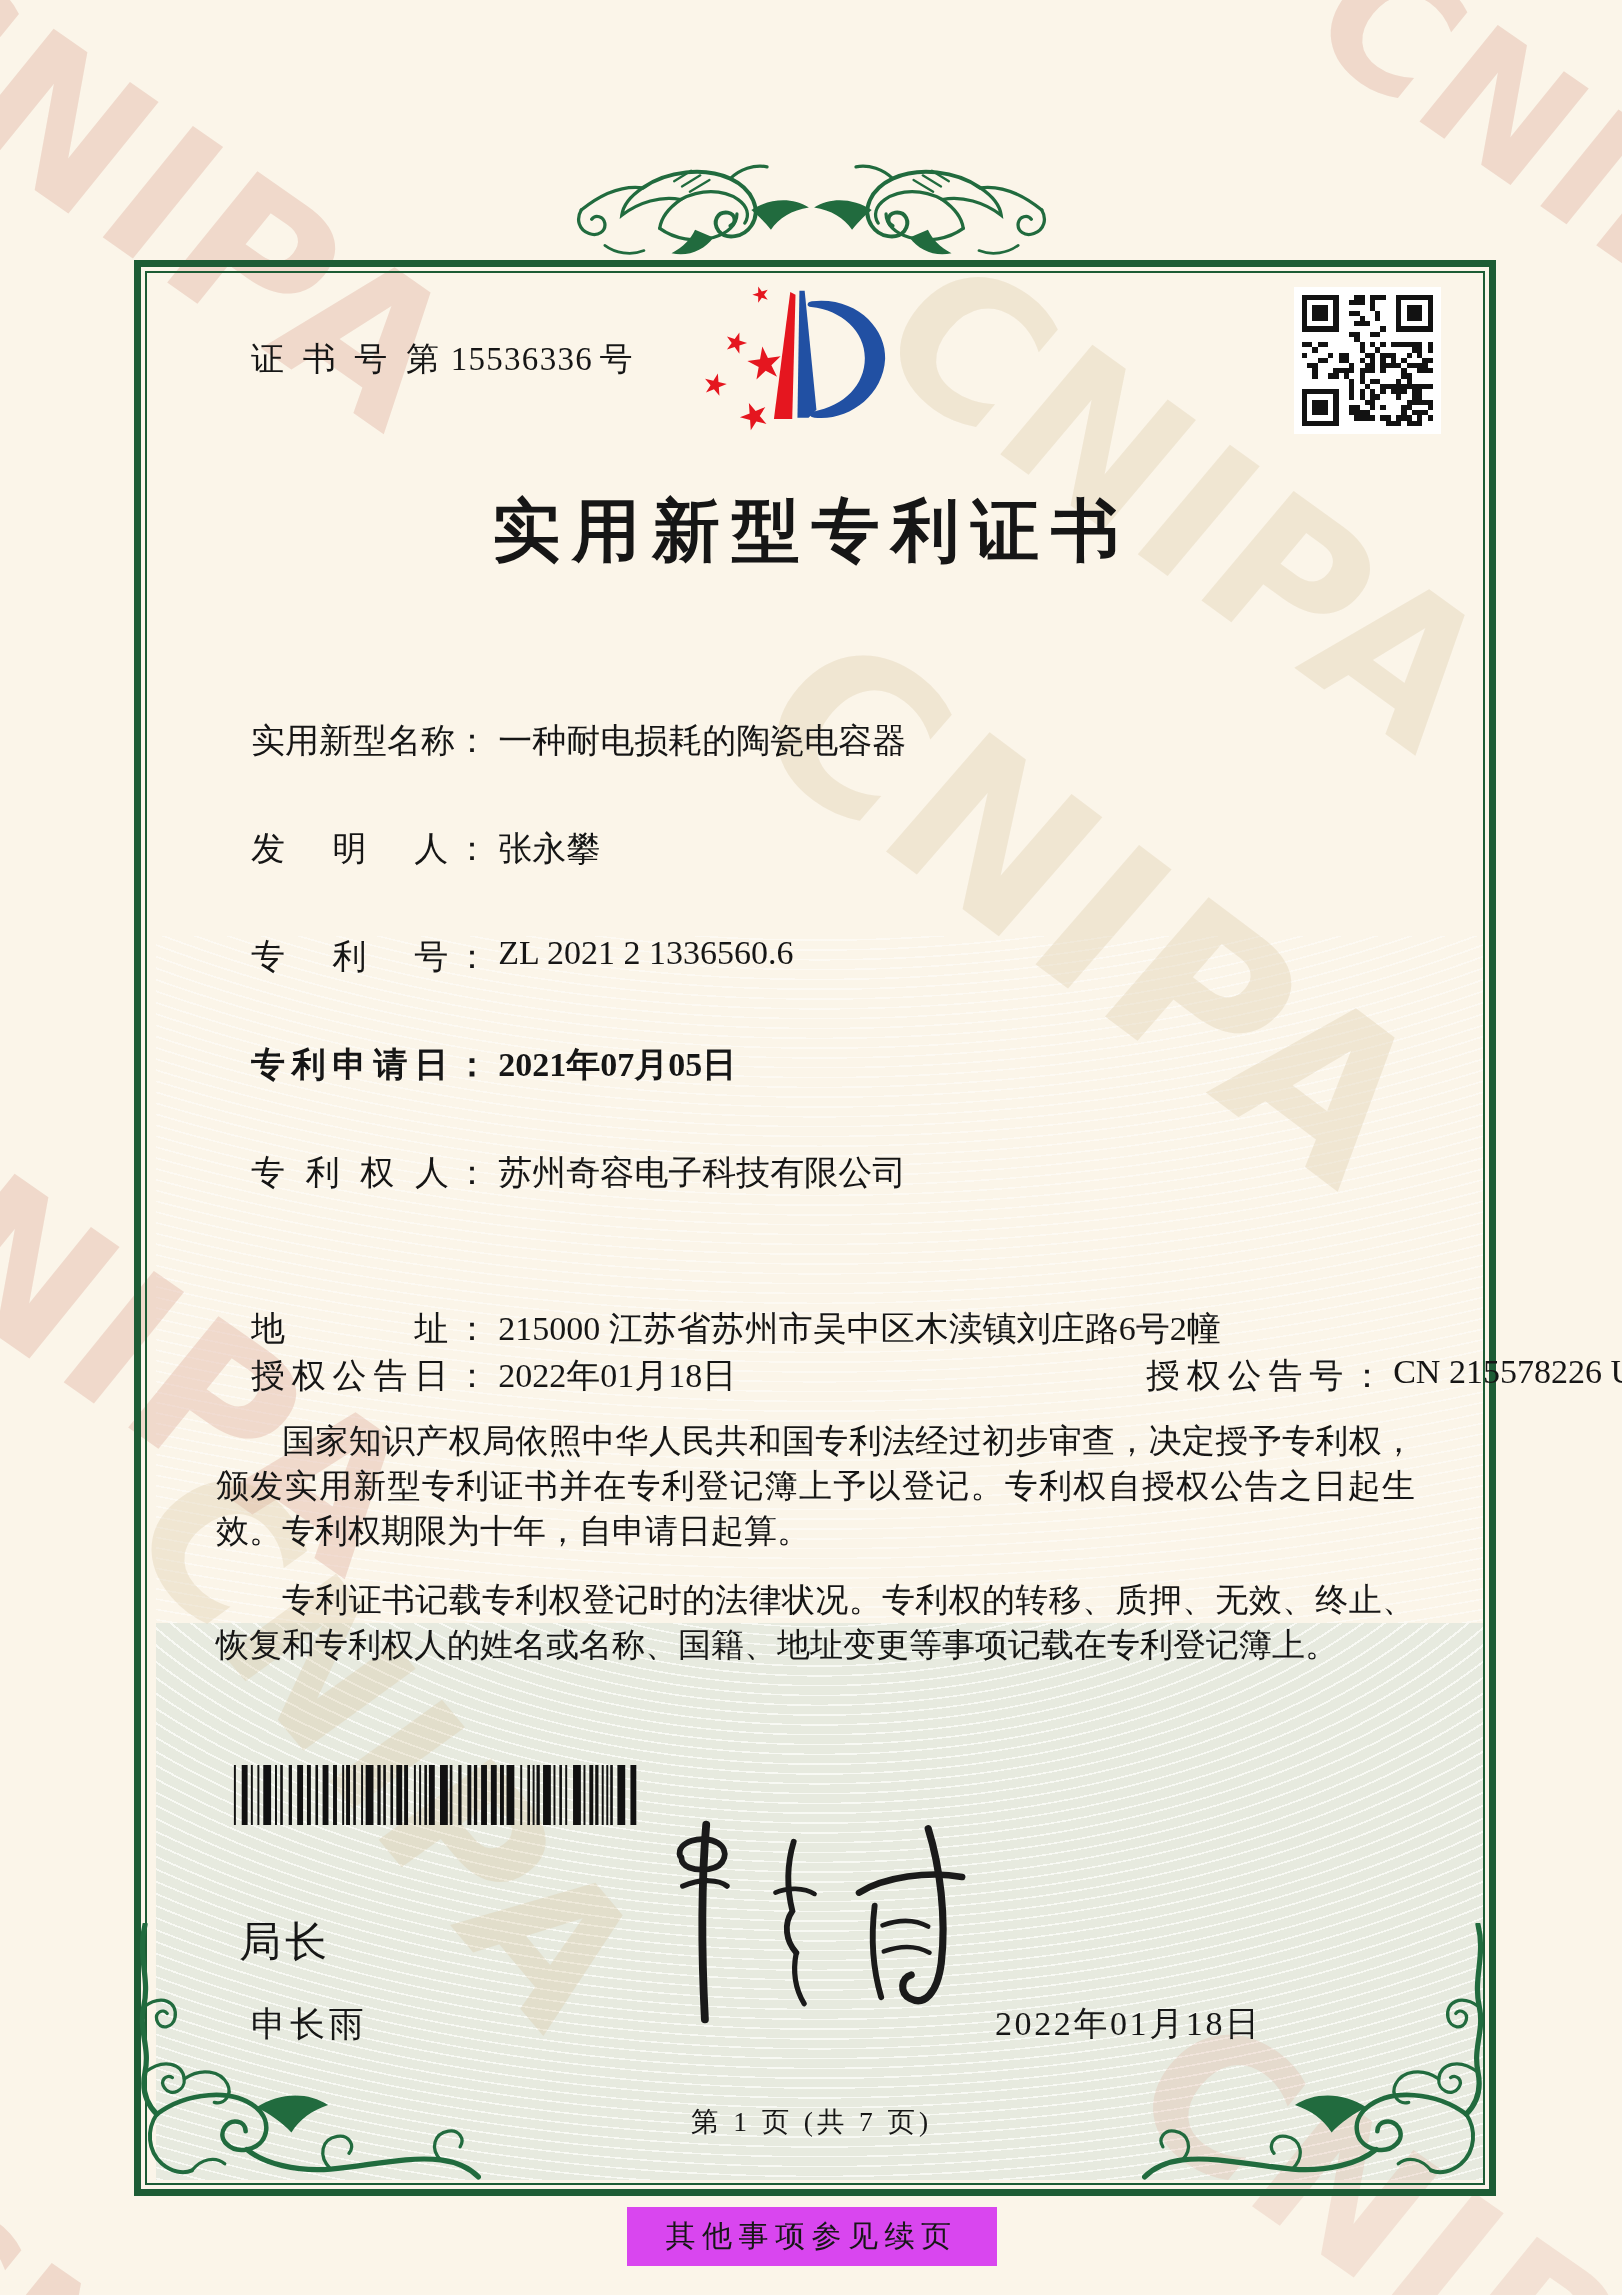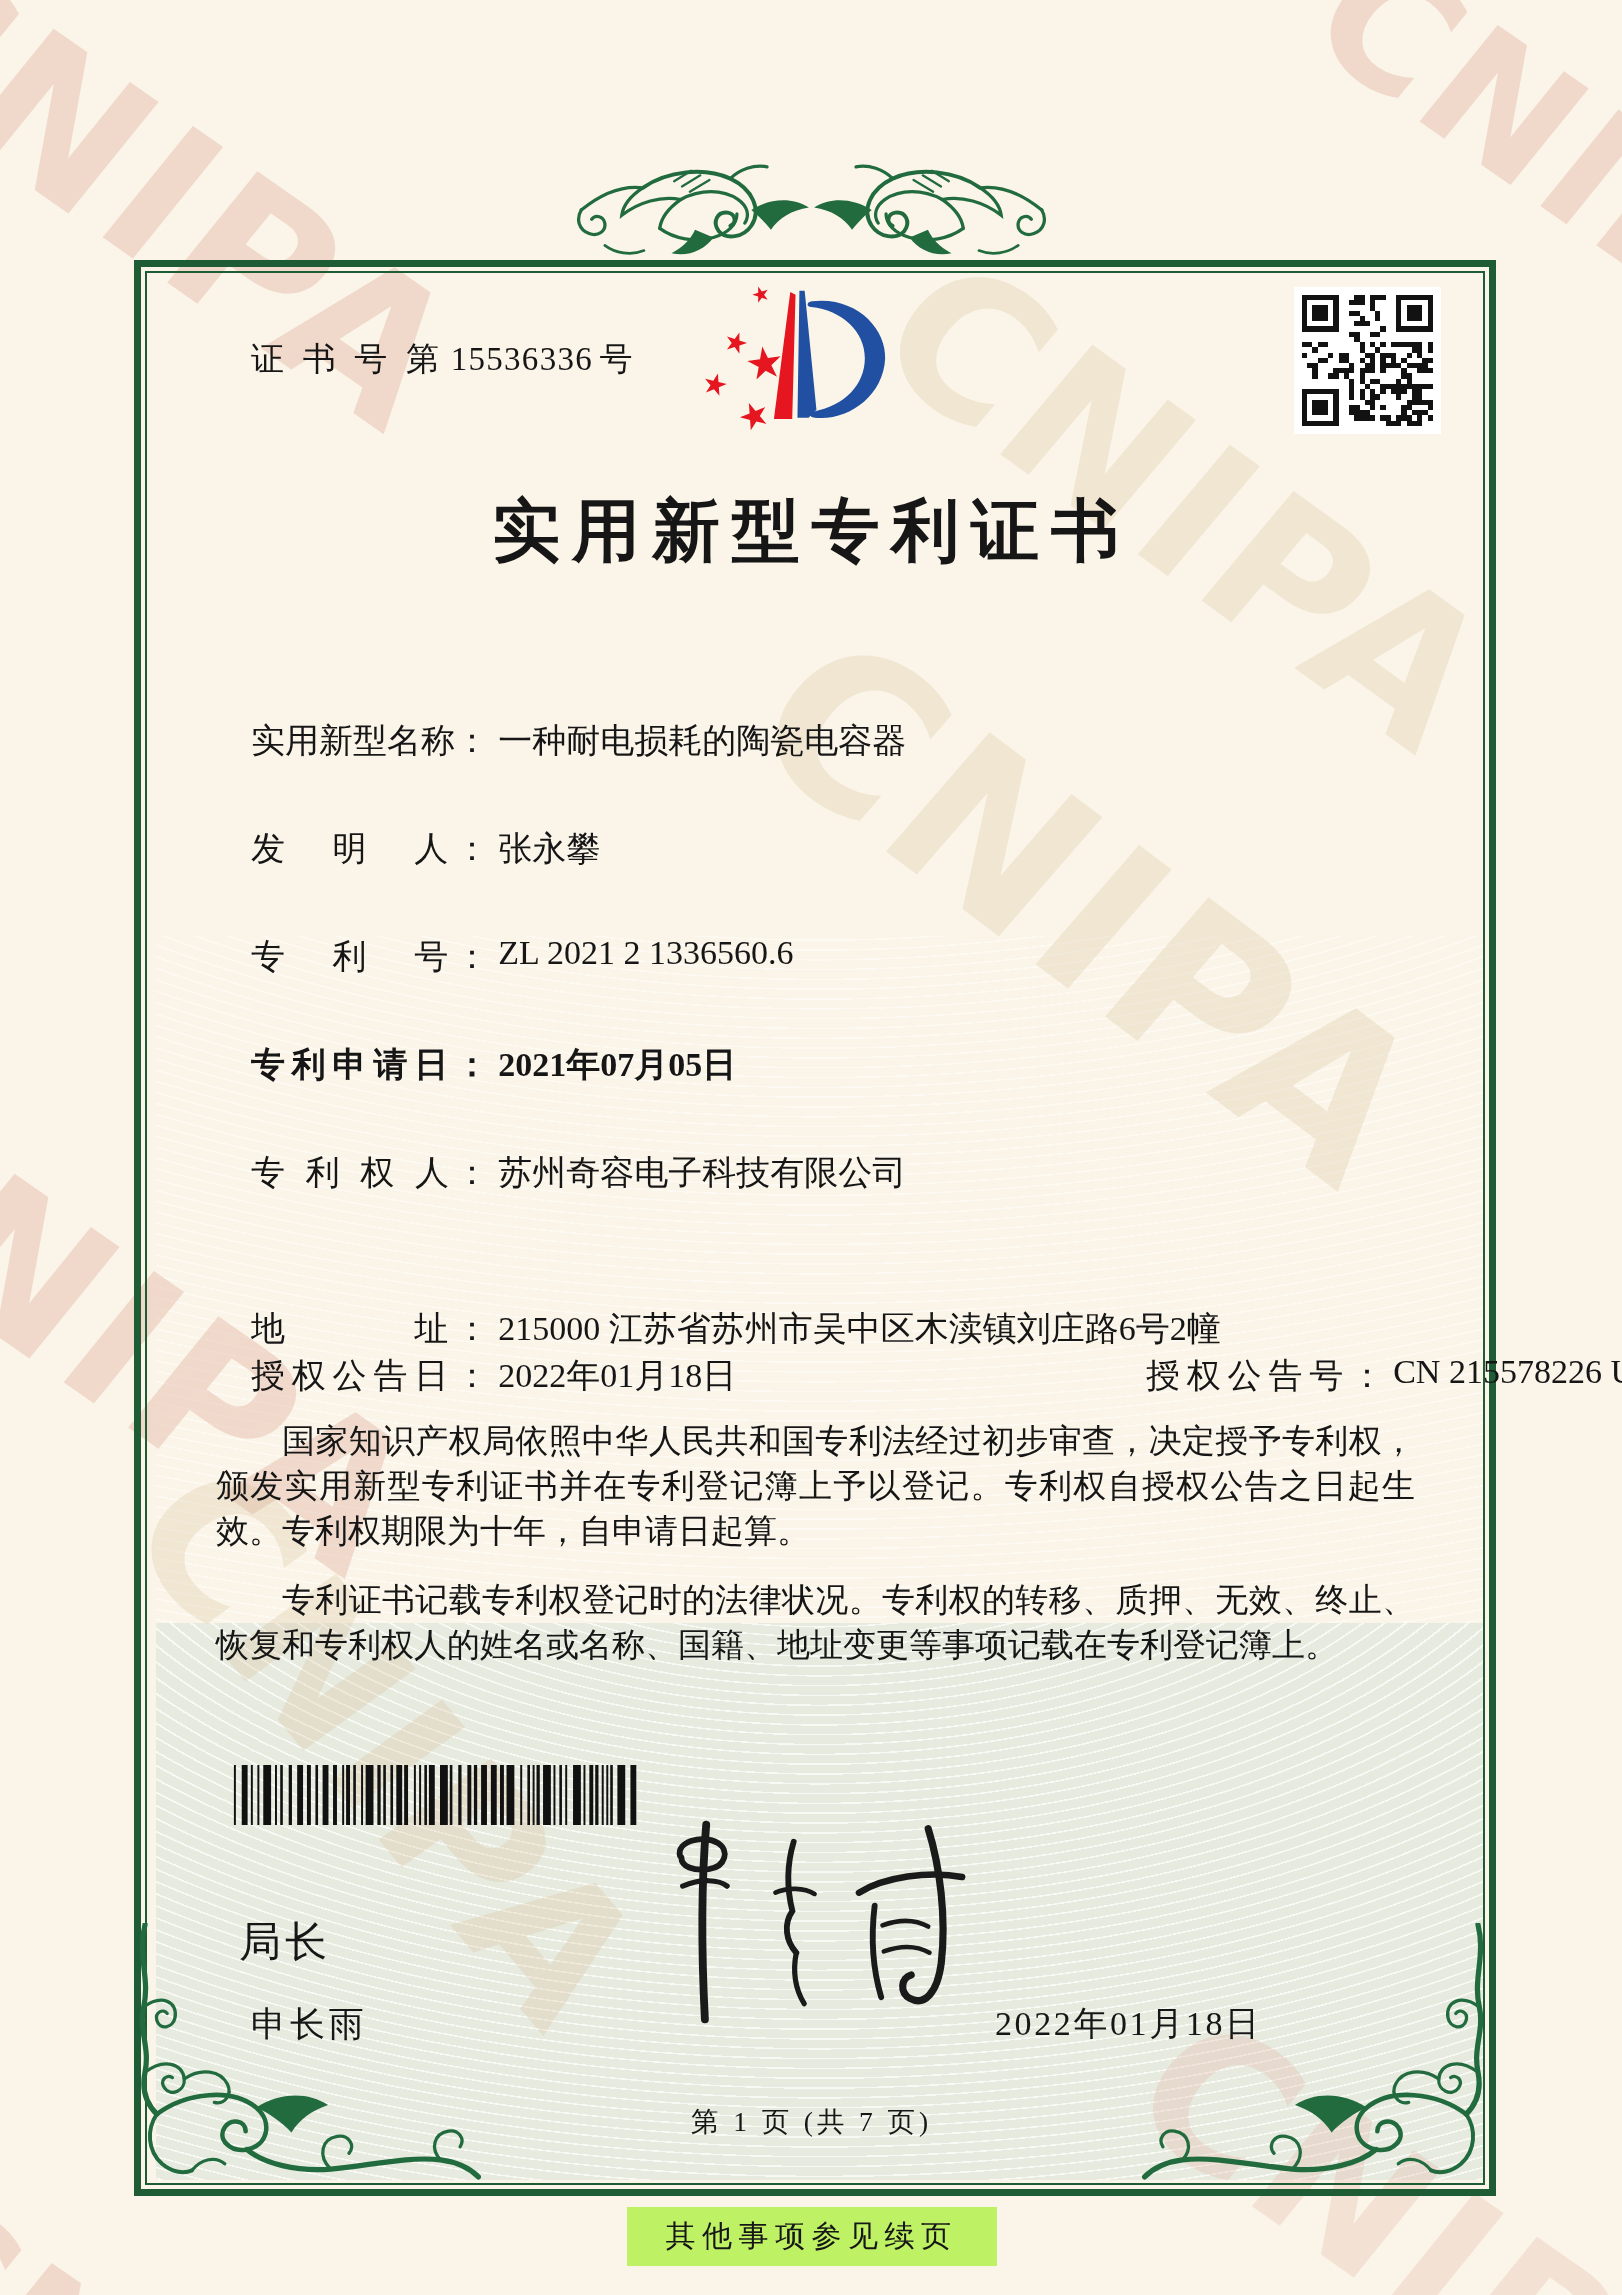--- a/index.html
+++ b/index.html
@@ -97,21 +97,21 @@
   .sig-role{position:absolute;left:239px;top:1914px;font-size:42px;letter-spacing:3.9px;}
   .sig-name{position:absolute;left:251px;top:2001px;font-size:35px;letter-spacing:3.9px;}
   .signature{position:absolute;left:622px;top:1813px;z-index:6;}
   .sign-date{position:absolute;left:995px;top:2001px;font-size:34px;letter-spacing:2.6px;}
   .page-footer{
     position:absolute;left:0;top:2104px;width:100%;
     text-align:center;font-size:27.5px;letter-spacing:3.9px;
   }
   .note{
     position:absolute;left:50%;top:2207px;transform:translateX(-50%);
-    background:#bef264;
+    background:#d946ef;
     padding:9.2px 39px;
     font-size:30px;letter-spacing:6.5px;
     z-index:6;
   }
   .logo{position:absolute;left:681px;top:267px;z-index:6;}
   .qr{position:absolute;left:1294px;top:287px;z-index:6;background:#fff;padding:7.9px;}
 </style>
 </head>
 <body>
 

